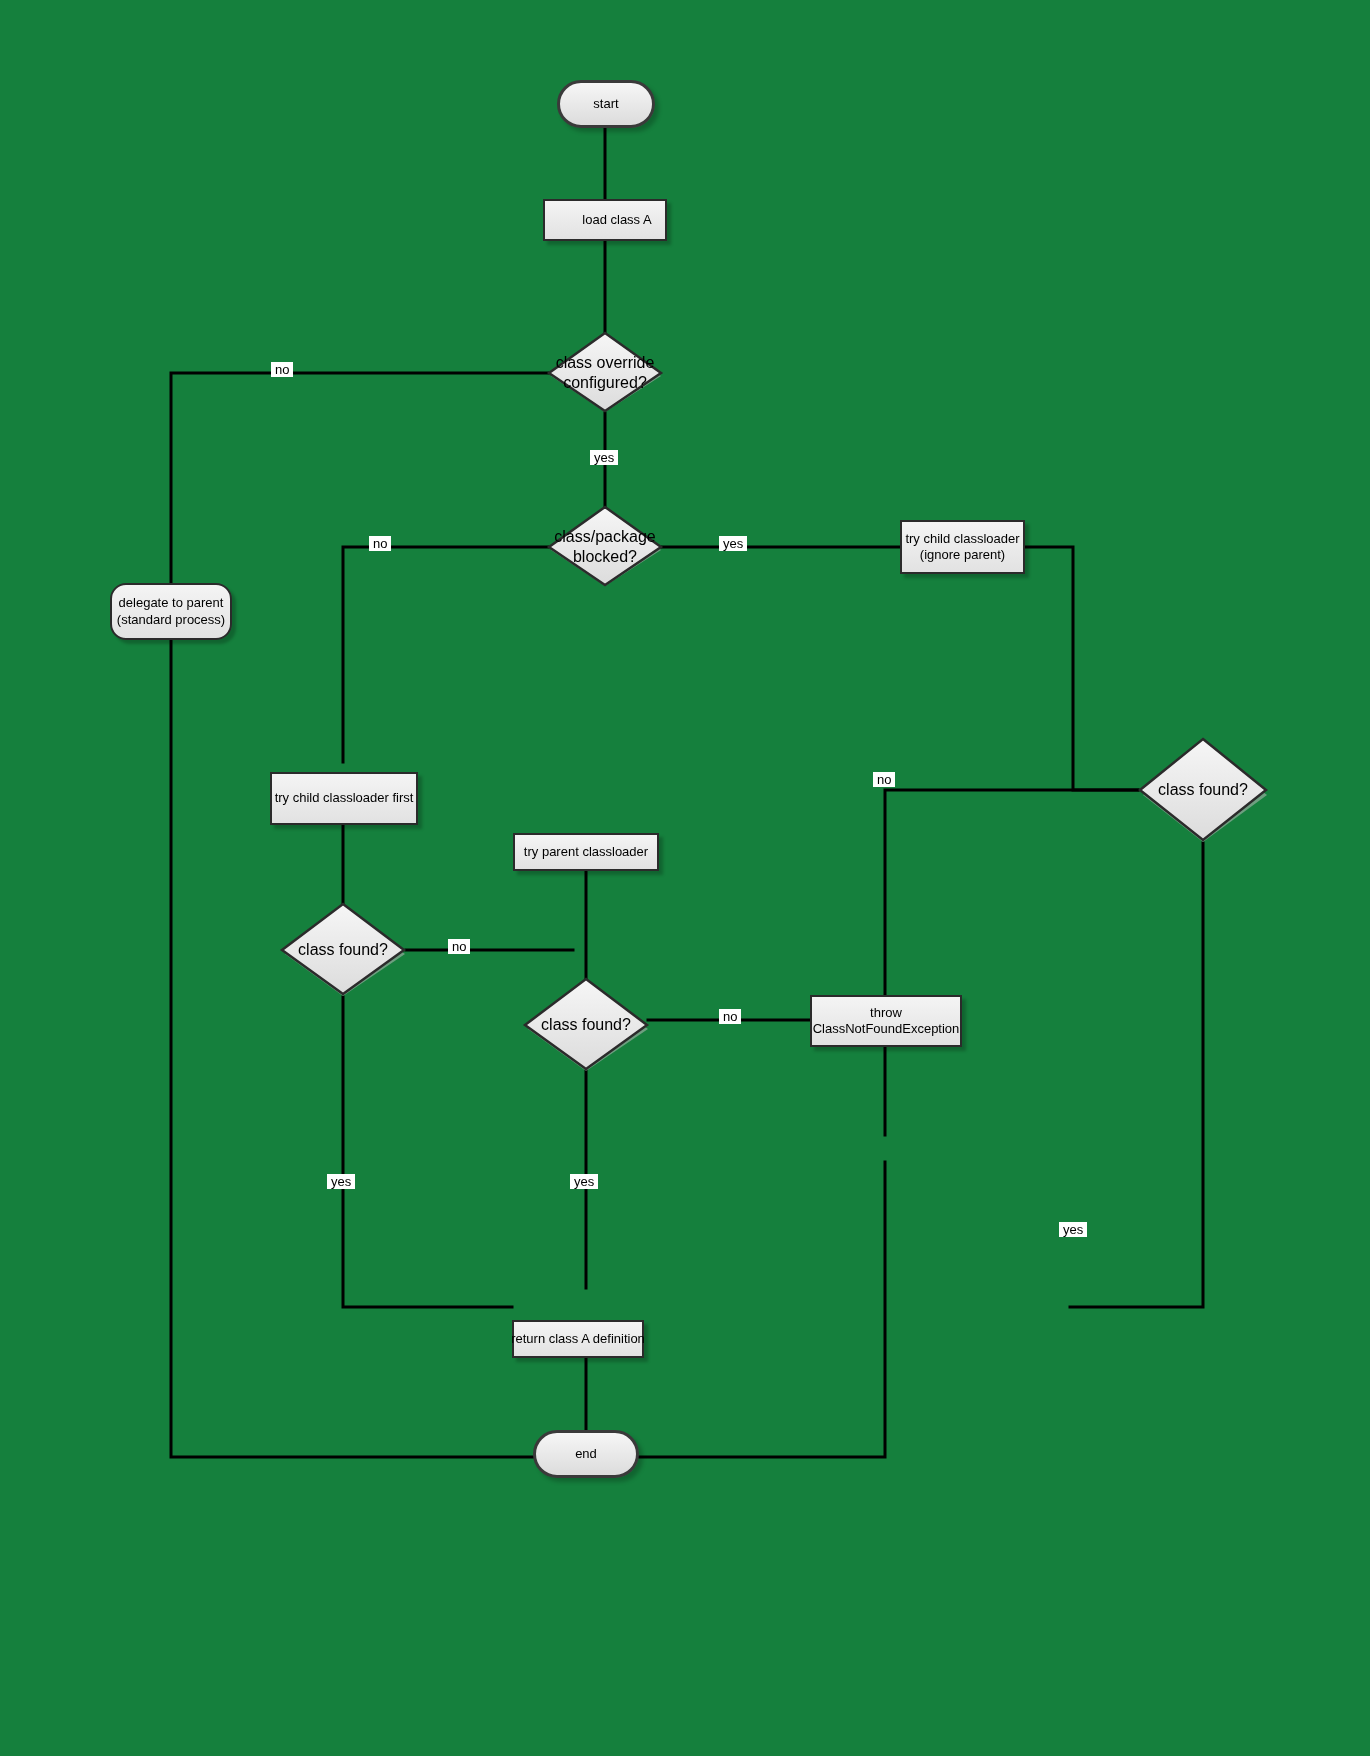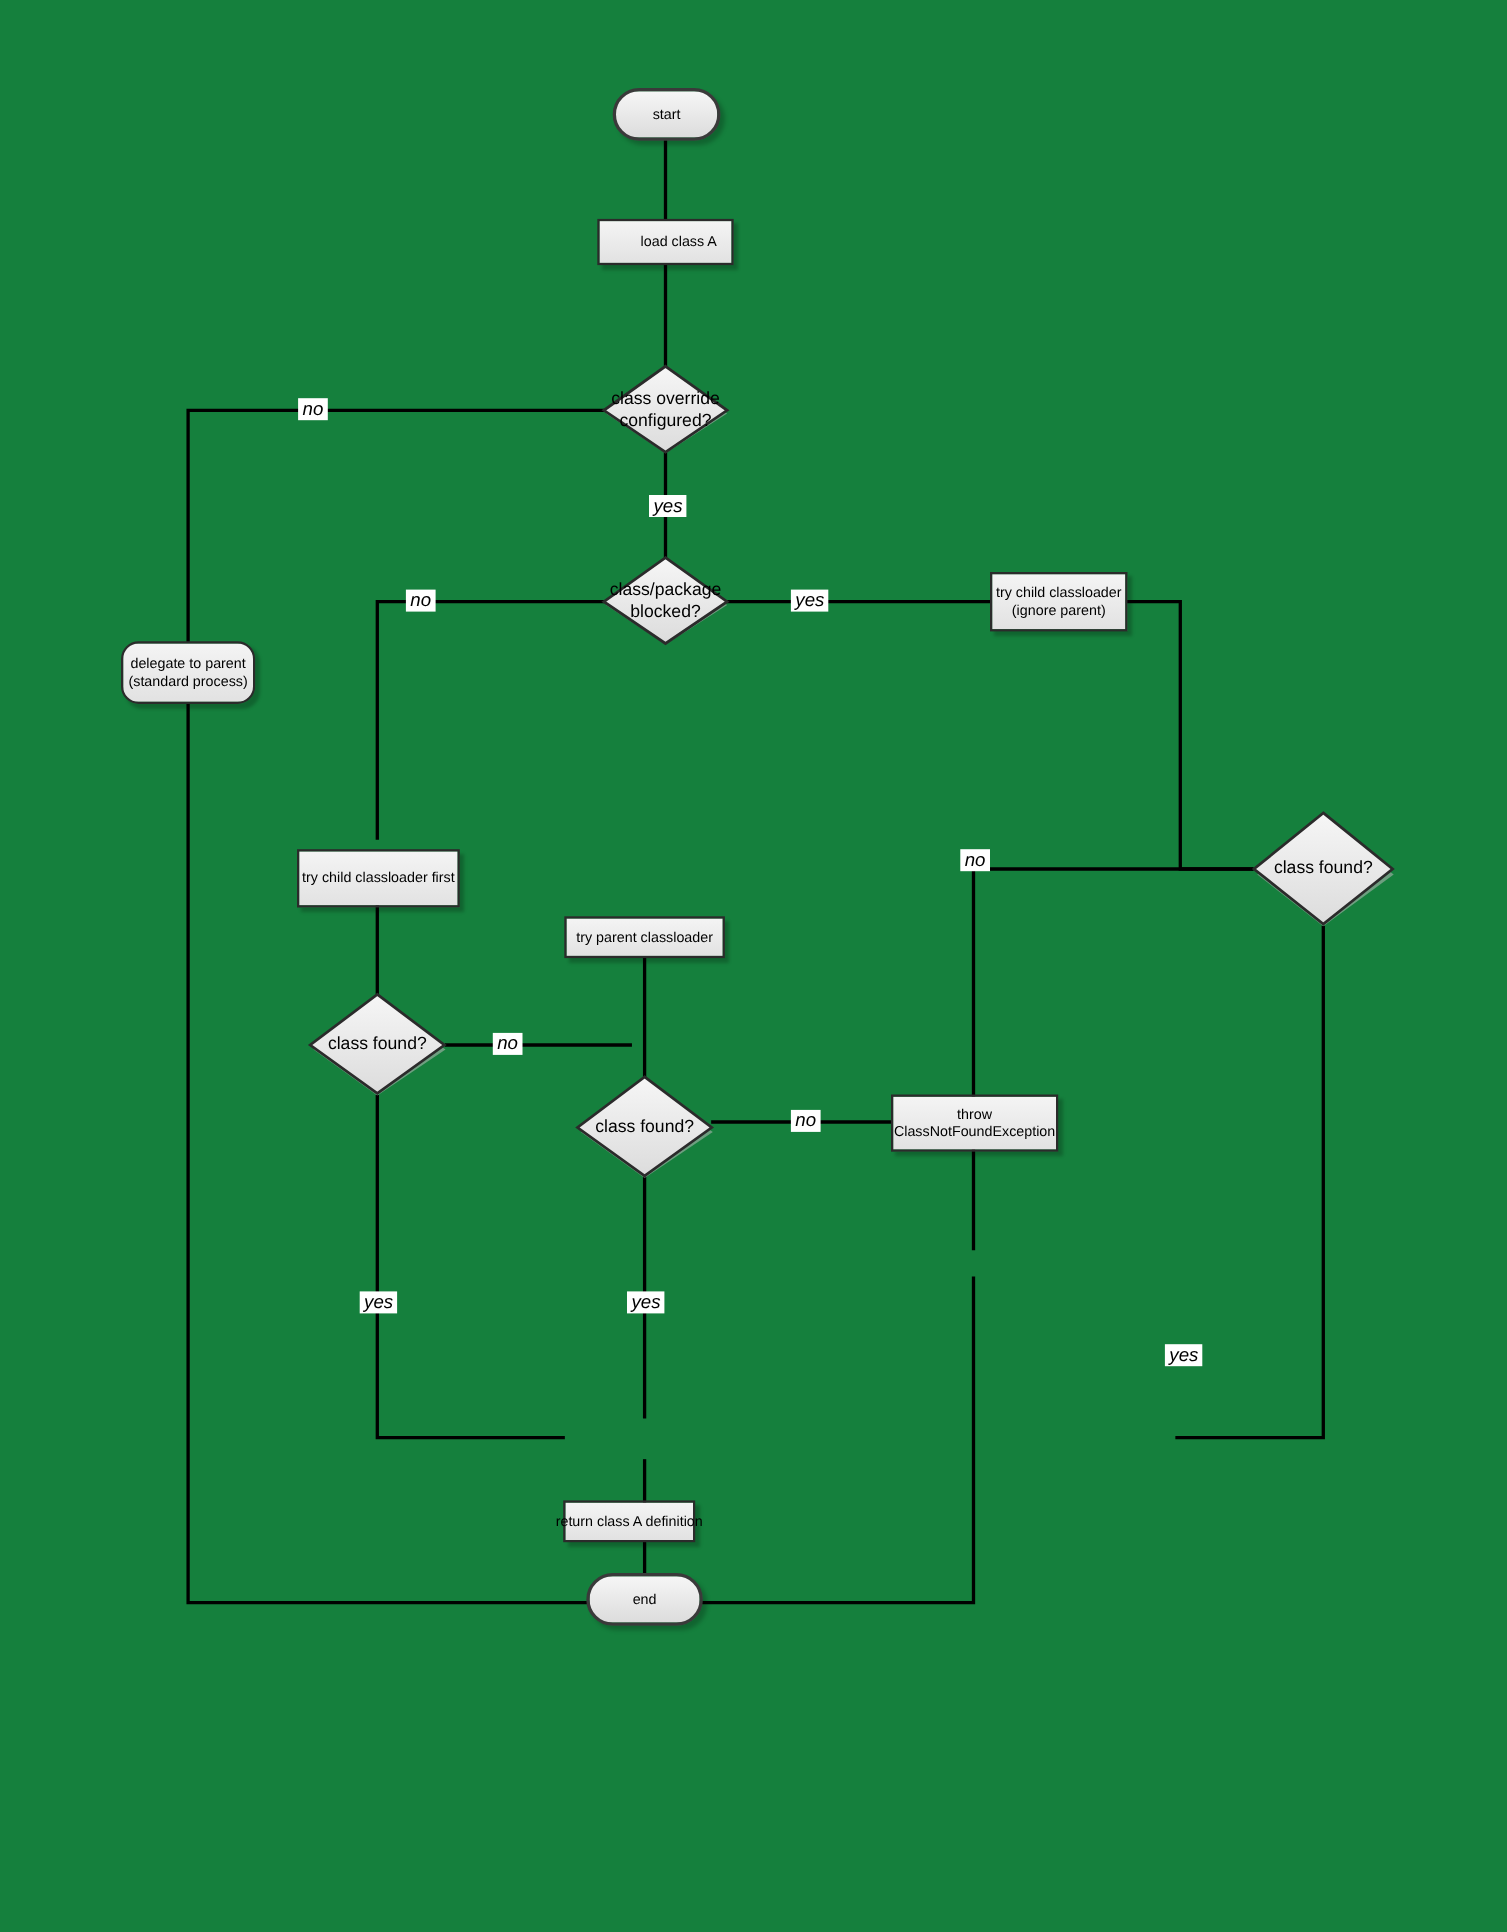--- a/index.html
+++ b/index.html
@@ -68,26 +68,25 @@
     justify-content: center;
     text-align: center;
     font-size: 16px;
     line-height: 1.25;
     color: #000;
     white-space: pre;
     pointer-events: none;
   }
   .edge-label {
     position: absolute;
-    font-size: 17px;
+    font-size: 13px;
     color: #000;
     background: #ffffff;
     padding: 0 4px;
     white-space: nowrap;
-    font-style: italic;
   }
 </style>
 </head>
 <body>
 
 <div id="canvas">
 
   <svg id="wires" viewBox="0 0 1370 1756" xmlns="http://www.w3.org/2000/svg">
     <g stroke="#000000" stroke-width="3" fill="none" stroke-linecap="square">
 
@@ -225,21 +224,21 @@
       <polygon points="63,1 124,47 63,91 2,47" fill="url(#gradE)" stroke="#2b2b2b" stroke-width="2.5"></polygon>
     </svg>
     <div class="dec-label">class found?</div>
   </div>
 
   <div class="node proc" style="left:810px; top:995px; width:152px; height:52px;">
     <span>throw
 ClassNotFoundException</span>
   </div>
 
-  <div class="node proc" style="left:512px; top:1364px; width:120px; height:38px;">
+  <div class="node proc" style="left:512px; top:1320px; width:132px; height:38px;">
     <span>return class A definition</span>
   </div>
 
   <div class="node term" style="left:533px; top:1430px; width:106px; height:48px;">
     <span>end</span>
   </div>
 
   <div class="edge-label" style="left:271px; top:362px;">no</div>
   <div class="edge-label" style="left:590px; top:450px;">yes</div>
 

